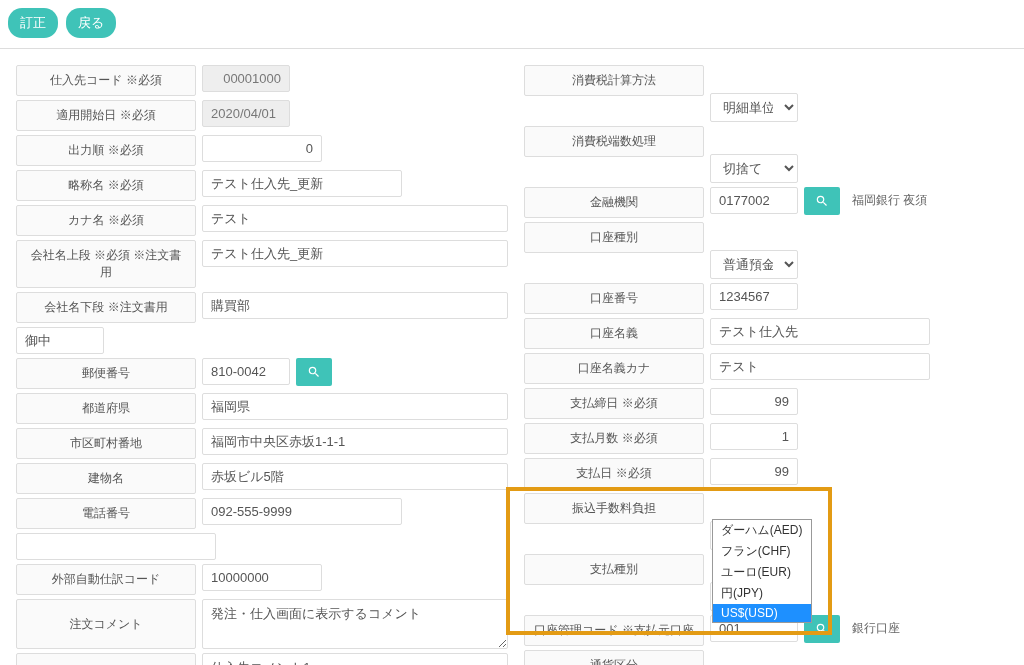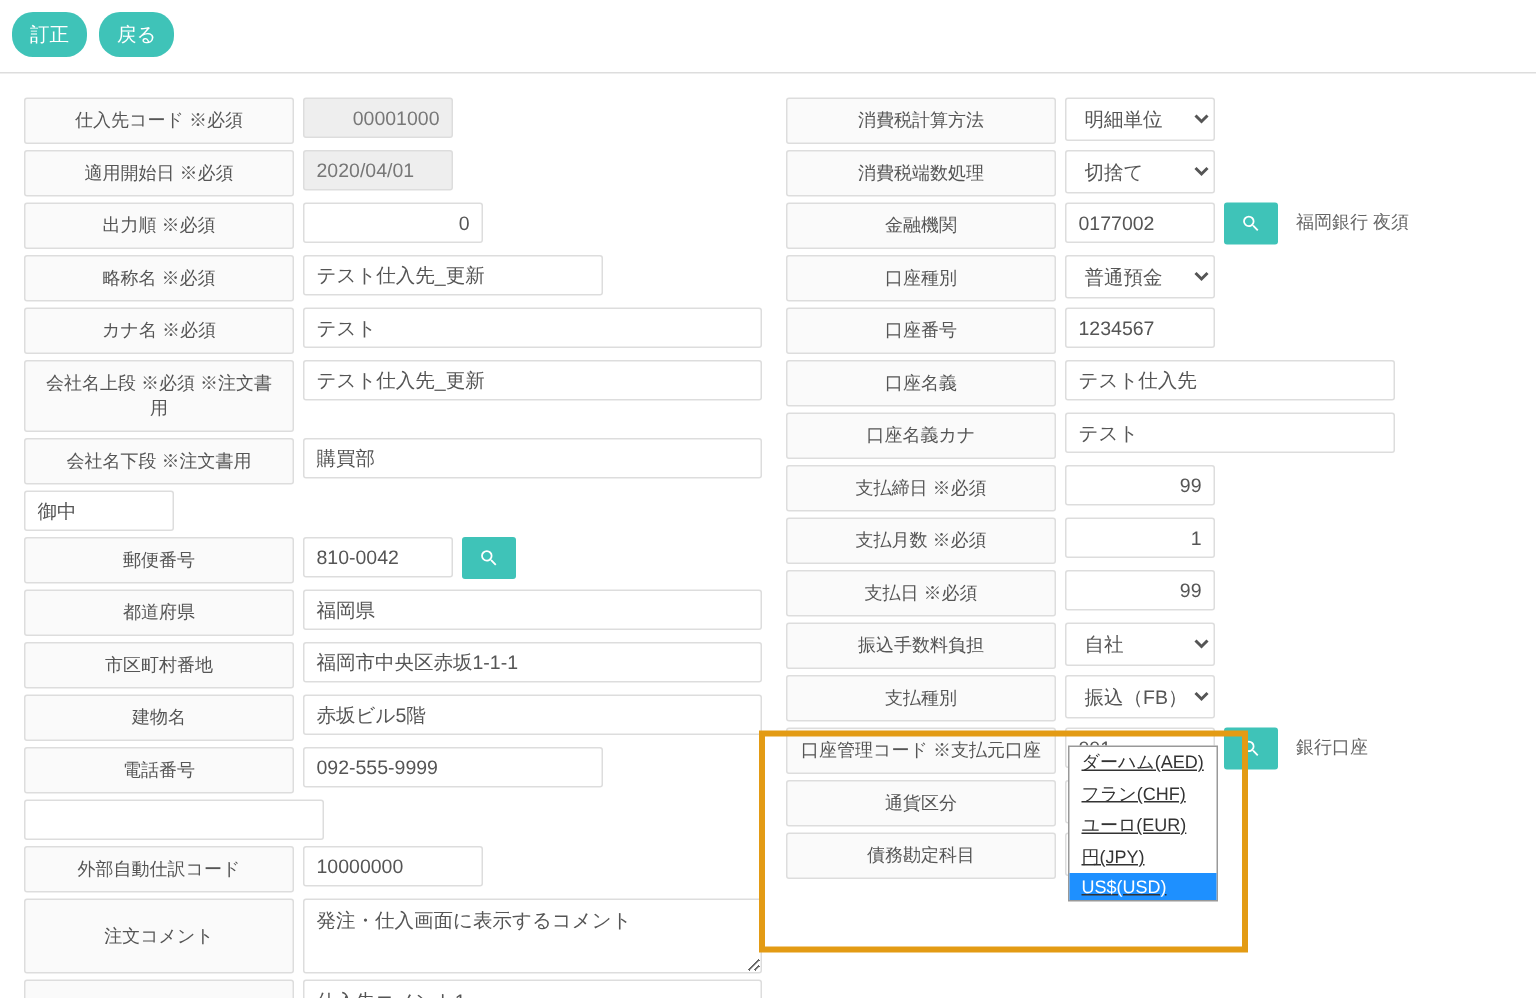--- a/index.html
+++ b/index.html
@@ -5,29 +5,29 @@
     * { box-sizing: border-box; margin: 0; padding: 0; }
     body { font-family: "Meiryo", "Hiragino Sans", sans-serif; font-size: 13px; background: #fff; color: #333; }
     .toolbar { padding: 8px 8px 10px 8px; display: flex; gap: 8px; border-bottom: 1px solid #ddd; }
     .btn { background: #3fc3b8; color: #fff; border: none; padding: 6px 12px; font-size: 13px; cursor: pointer; border-radius: 14px; }
     .container { display: flex; padding: 16px 8px 8px 16px; gap: 16px; }
     .col { flex: 1; min-width: 0; }
     .field-row { display: flex; align-items: flex-start; margin-bottom: 4px; gap: 6px; }
     .label-box { width: 180px; flex-shrink: 0; border: 1px solid #ddd; background: #fafafa; padding: 6px 8px; text-align: center; font-size: 12px; color: #555; border-radius: 2px; }
     .input-box { border: 1px solid #ddd; padding: 5px 8px; font-size: 13px; font-family: inherit; border-radius: 2px; background: #fff; color: #555; }
     .input-box.disabled { background: #eee; color: #777; }
-    .input-box.w-sm { width: 100px; }
+    .input-box.w-sm { width: 88px; }
     .input-box.w-md { width: 120px; }
     .input-box.w-lg { width: 200px; }
     .input-box.w-xl { width: 325px; }
     .input-box.num { text-align: right; }
     .search-btn { background: #3fc3b8; border: none; color: #fff; width: 36px; height: 28px; cursor: pointer; border-radius: 2px; display: inline-flex; align-items: center; justify-content: center; }
     .search-btn svg { width: 14px; height: 14px; fill: #fff; }
     .reftext { padding: 5px 6px; color: #666; font-size: 12px; }
-    select.input-box { appearance: auto; }
+    select.input-box { appearance: auto; margin-top: 28px; }
     textarea.input-box { resize: vertical; height: 50px; }
     .tall-row { align-items: flex-start; }
     .tall-row .label-box { height: 50px; display: flex; align-items: center; justify-content: center; }
     .highlight-box { position: absolute; border: 4px solid #e39b14; pointer-events: none; }
     .dropdown-open { position: absolute; background: #fff; border: 1px solid #999; font-size: 12px; z-index: 10; }
     .dropdown-open .opt { padding: 2px 8px; white-space: nowrap; }
     .dropdown-open .opt.sel { background: #1e90ff; color: #fff; }
   </style>
 </head>
 <body>
@@ -180,21 +180,21 @@
     </div>
     <div class="field-row">
       <div class="label-box">通貨区分</div>
       <select class="input-box w-sm"><option>円(JPY)</option></select>
     </div>
     <div class="field-row">
       <div class="label-box">債務勘定科目</div>
       <select class="input-box w-sm"><option></option></select>
     </div>
 
-    <div class="dropdown-open" style="left:188px; top:432px; width:100px;text-decoration:underline;">
+    <div class="dropdown-open" style="left:188px; top:454px; width:100px;">
       <div class="opt">ダーハム(AED)</div>
       <div class="opt">フラン(CHF)</div>
       <div class="opt">ユーロ(EUR)</div>
       <div class="opt">円(JPY)</div>
       <div class="opt sel">US$(USD)</div>
     </div>
 
     <div class="highlight-box" style="left:-18px; top:422px; width:326px; height:148px;"></div>
   </div>
 </div>

